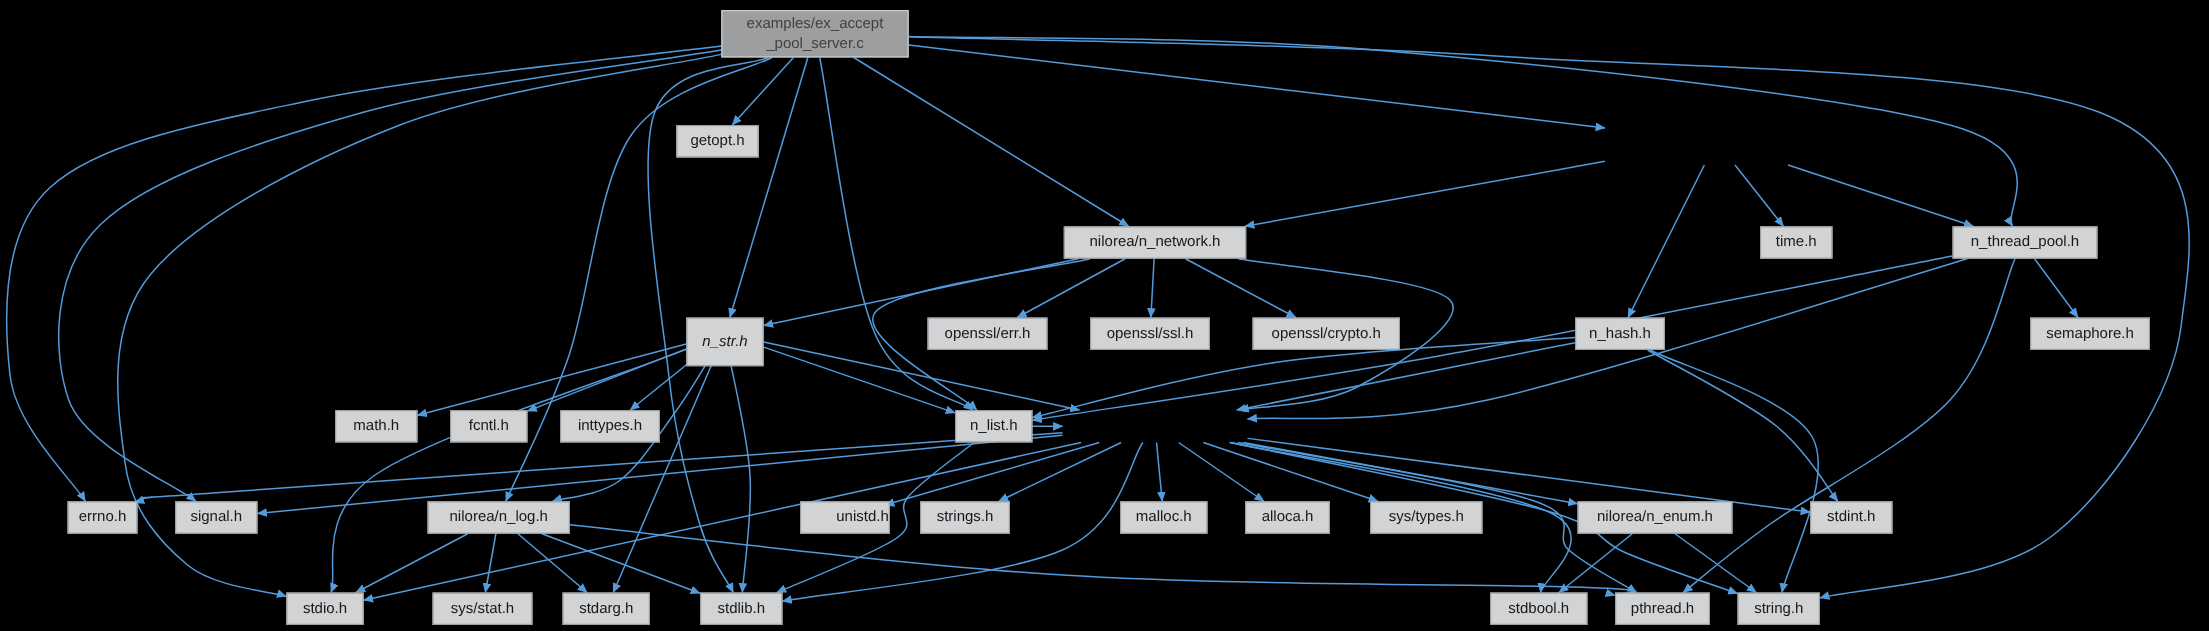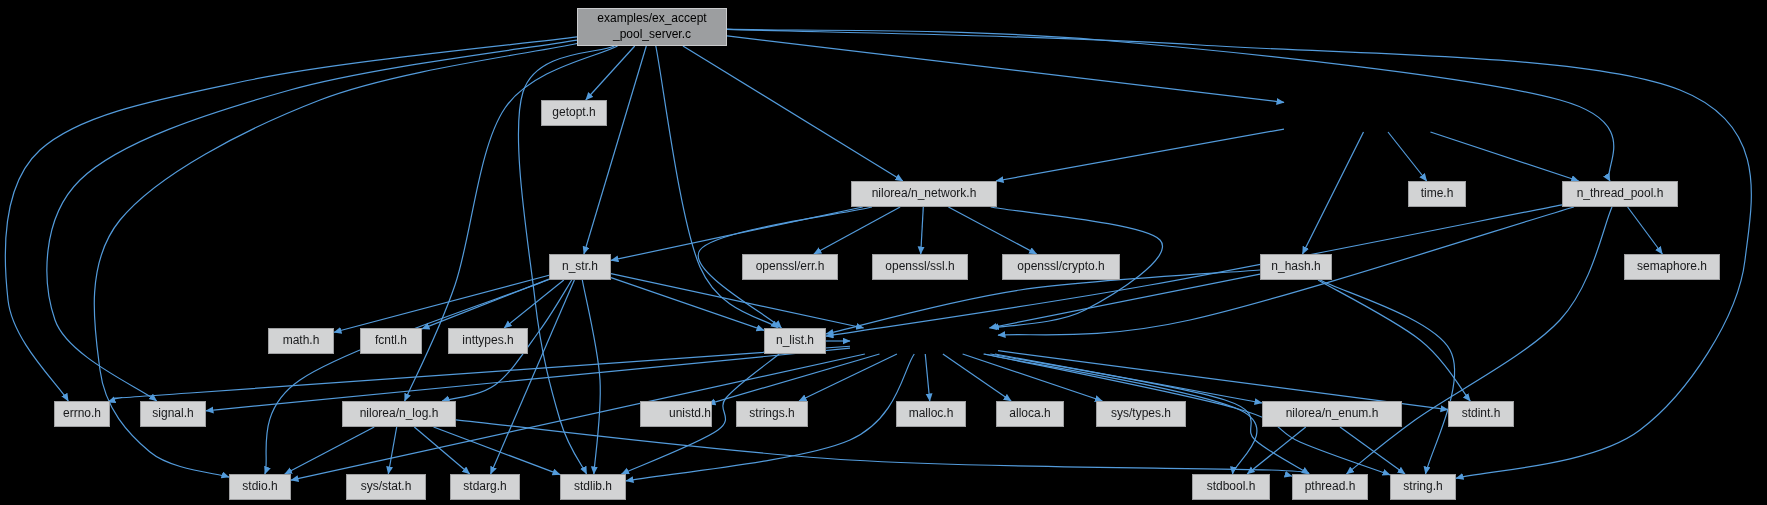--- a/index.html
+++ b/index.html
@@ -5,21 +5,21 @@
   html,body{margin:0;padding:0;background:#000;}
   .stage{position:relative;width:1767px;height:505px;background:#000;overflow:hidden;
          font-family:"Liberation Sans","DejaVu Sans",sans-serif;}
   svg.edge-layer{position:absolute;left:0;top:0;z-index:1;}
   .edge{fill:none;stroke:#539bdb;stroke-width:1.2px;}
   .node{position:absolute;box-sizing:border-box;z-index:2;
         background:#d2d3d4;border:1px solid #9fa0a2;color:#17181a;
         font-size:12px;line-height:1.3;white-space:nowrap;
         display:flex;flex-direction:column;align-items:center;justify-content:center;
         text-align:center;}
-  .node.root{background:#9c9ea0;border-color:#c9cacc;color:#000000;}
+  .node.root{background:#9c9ea0;border-color:#c9cacc;color:#404040;}
   .node.lib{cursor:pointer;}
 </style>
 </head>
 <body>
 
 <div class="stage">
     <svg width="1767" height="505" viewBox="0 0 1767 505" class="edge-layer">
       <defs>
         <marker id="arrow" markerUnits="userSpaceOnUse" markerWidth="10" markerHeight="8" refX="7.5" refY="3.5" orient="auto">
           <path d="M0,0 L8,3.5 L0,7 Z" fill="#539bdb"></path>
@@ -97,21 +97,21 @@
     </div>
     <div class="node lib" style="left: 851px; top: 181px; width: 146px; height: 26px;">
       <div>nilorea/n_network.h</div>
     </div>
     <div class="node" style="left: 1408px; top: 181px; width: 58px; height: 26px;">
       <div>time.h</div>
     </div>
     <div class="node lib" style="left: 1562px; top: 181px; width: 116px; height: 26px;">
       <div>n_thread_pool.h</div>
     </div>
-    <div class="node lib" style="left: 549px; top: 254px; width: 62px; height: 26px;">
+    <div class="node lib" style="left: 549px; top: 254px; width: 62px; height: 39px; font-style: italic;">
       <div>n_str.h</div>
     </div>
     <div class="node" style="left: 742px; top: 254px; width: 96px; height: 26px;">
       <div>openssl/err.h</div>
     </div>
     <div class="node" style="left: 872px; top: 254px; width: 96px; height: 26px;">
       <div>openssl/ssl.h</div>
     </div>
     <div class="node" style="left: 1002px; top: 254px; width: 118px; height: 26px;">
       <div>openssl/crypto.h</div>
@@ -151,21 +151,21 @@
     </div>
     <div class="node" style="left: 896px; top: 401px; width: 70px; height: 26px;">
       <div>malloc.h</div>
     </div>
     <div class="node" style="left: 996px; top: 401px; width: 68px; height: 26px;">
       <div>alloca.h</div>
     </div>
     <div class="node" style="left: 1096px; top: 401px; width: 90px; height: 26px;">
       <div>sys/types.h</div>
     </div>
-    <div class="node lib" style="left: 1262px; top: 401px; width: 140px; height: 26px;">
+    <div class="node lib" style="left: 1262px; top: 401px; width: 124px; height: 26px;">
       <div>nilorea/n_enum.h</div>
     </div>
     <div class="node" style="left: 1448px; top: 401px; width: 66px; height: 26px;">
       <div>stdint.h</div>
     </div>
     <div class="node" style="left: 229px; top: 474px; width: 62px; height: 26px;">
       <div>stdio.h</div>
     </div>
     <div class="node" style="left: 346px; top: 474px; width: 80px; height: 26px;">
       <div>sys/stat.h</div>

